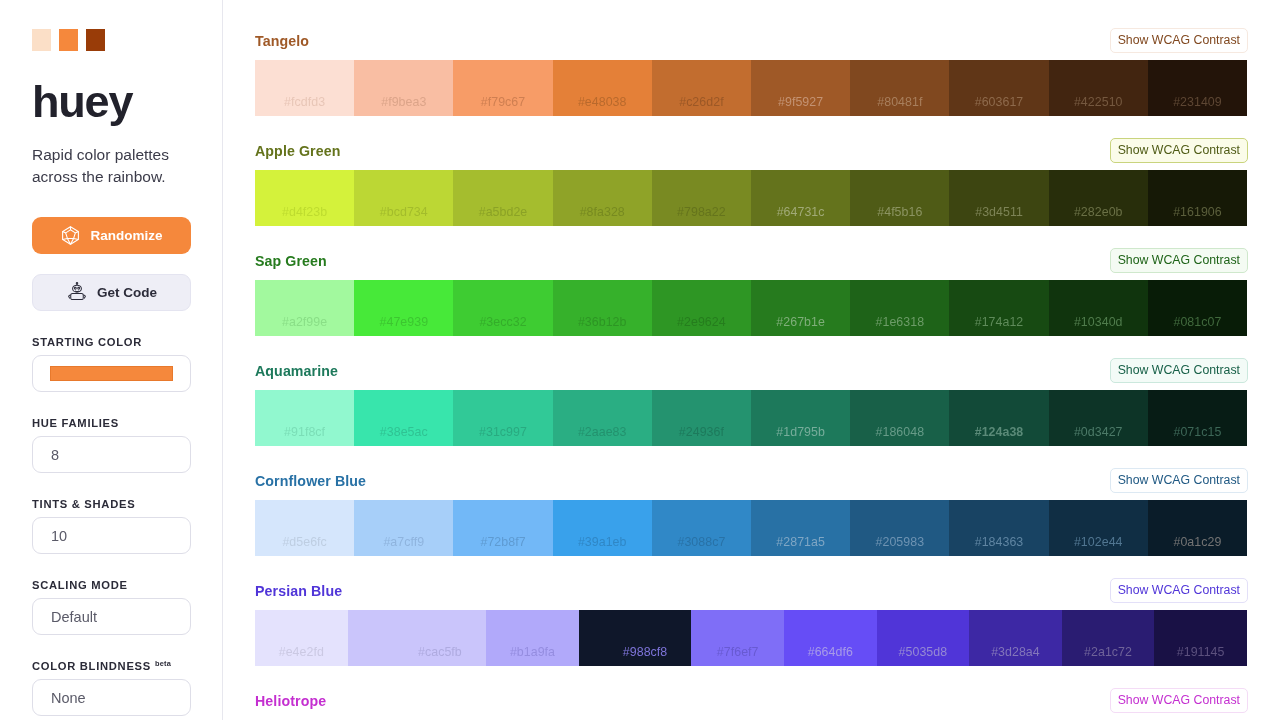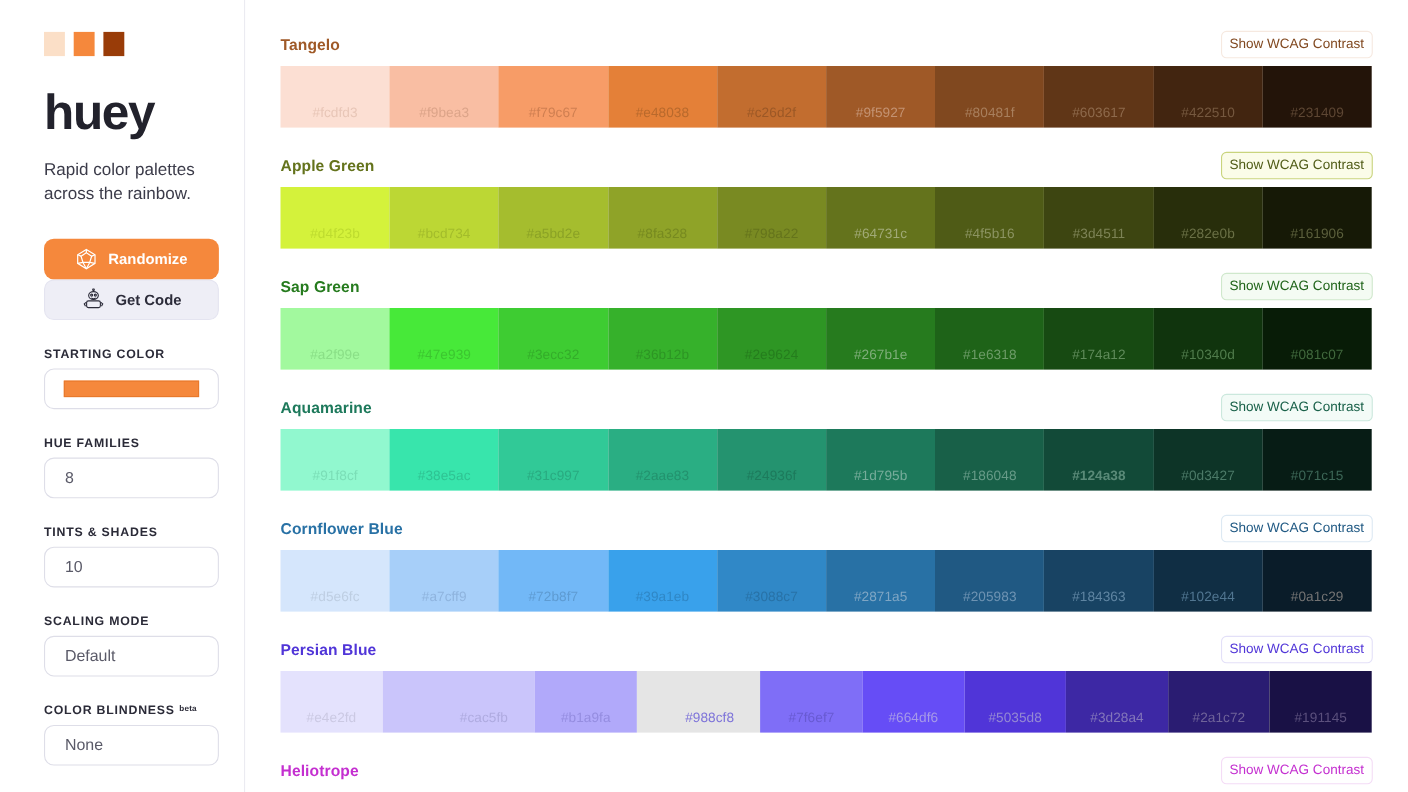--- a/index.html
+++ b/index.html
@@ -14,21 +14,21 @@
   }
   #app { display: flex; width: 1280px; height: 720px; }
 
   
   #sidebar {
     width: 223px;
     flex: 0 0 223px;
     height: 720px;
     background: #ffffff;
     border-right: 1px solid #e7e7ee;
-    padding: 0 40px;
+    padding: 0 32px;
     overflow: hidden;
     position: relative;
   }
   .logo-swatches {
     display: flex;
     gap: 8px;
     padding-top: 29px;
   }
   .logo-swatch { width: 19px; height: 22px; }
 
@@ -64,20 +64,21 @@
     padding: 0;
   }
   #randomize-button {
     background: #f5883c;
     color: #ffffff;
     margin-top: 29px;
   }
   #get-code-button {
     background: #eeeef6;
     color: #2c2c3a;
+    margin-top: 20px;
     border: 1px solid #e4e4f0;
   }
   .btn-icon { display: flex; align-items: center; }
 
   .field-label {
     font-size: 11.2px;
     font-weight: 700;
     letter-spacing: 0.72px;
     color: #2b2b38;
     margin-top: 25px;
@@ -458,21 +459,21 @@
         <div class="swatch-strip">
           <div class="swatch" style="background: rgb(228, 226, 253);">
             <span class="swatch-label" style="color: rgb(203, 201, 227);">#e4e2fd</span>
           </div>
           <div class="swatch" style="background: rgb(202, 197, 251); padding-left: 46px;">
             <span class="swatch-label" style="color: rgb(175, 171, 224);">#cac5fb</span>
           </div>
           <div class="swatch" style="background: rgb(177, 169, 250);">
             <span class="swatch-label" style="color: rgb(149, 141, 224);">#b1a9fa</span>
           </div>
-          <div class="swatch" style="background: #e5e5e5; padding-left: 20px;">
+          <div class="swatch" style="background: #0f172a; padding-left: 20px;">
             <span class="swatch-label" style="color: rgb(126, 116, 217);">#988cf8</span>
           </div>
           <div class="swatch" style="background: rgb(127, 110, 247);">
             <span class="swatch-label" style="color: rgb(104, 90, 210);">#7f6ef7</span>
           </div>
           <div class="swatch" style="background: rgb(102, 77, 246);">
             <span class="swatch-label" style="color: rgb(167, 154, 232);">#664df6</span>
           </div>
           <div class="swatch" style="background: rgb(80, 53, 216);">
             <span class="swatch-label" style="color: rgb(149, 137, 211);">#5035d8</span>

